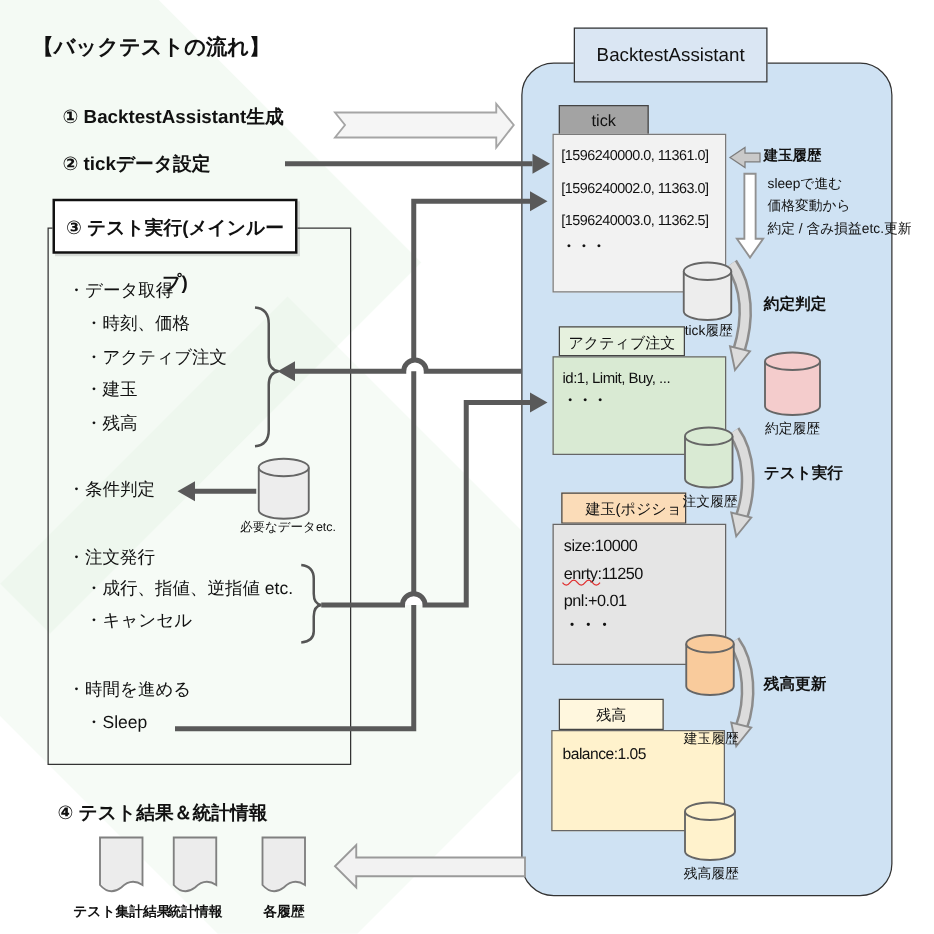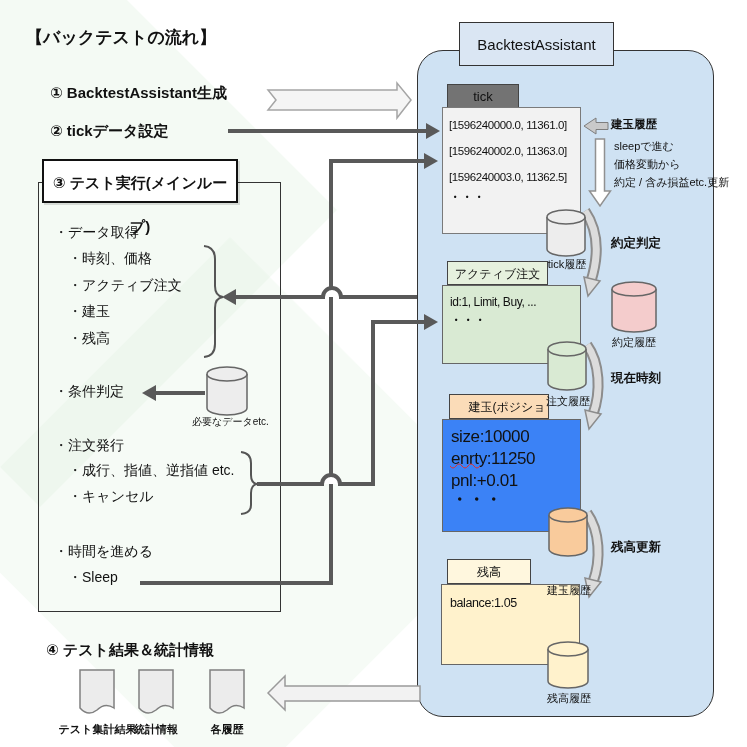--- a/index.html
+++ b/index.html
@@ -49,21 +49,21 @@
 <div class="abs z10 nowrap" style="left:192px;top:415px;font-size:10px;">必要なデータetc.</div>
 
 <div class="abs b z10 nowrap" style="left:46px;top:641px;font-size:15px;">④ テスト結果＆統計情報</div>
 <div class="abs b z10 ctr nowrap" style="left:50px;top:722px;width:95px;font-size:11px;">テスト集計結果</div>
 <div class="abs b z10 ctr nowrap" style="left:128px;top:722px;width:56px;font-size:11px;">統計情報</div>
 <div class="abs b z10 ctr nowrap" style="left:206px;top:722px;width:42px;font-size:11px;">各履歴</div>
 
 <div class="panel" style="left:417px;top:50px;width:297px;height:667px;background:#cfe2f3;border:1.5px solid #333;border-radius:26px;"></div>
 <div class="panel ctr" style="left:459px;top:22px;width:155px;height:44px;background:#dae6f3;border:1.5px solid #333;line-height:44px;font-size:15px;">BacktestAssistant</div>
 
-<div class="panel ctr" style="left:447px;top:84px;width:72px;height:36px;background:#737373;border:1.5px solid #444;line-height:23px;font-size:13px;">tick</div>
+<div class="panel ctr" style="left:447px;top:84px;width:72px;height:36px;background:#a3a3a3;border:1.5px solid #444;line-height:23px;font-size:13px;">tick</div>
 <div class="panel" style="left:442px;top:107px;width:139px;height:127px;background:#f2f2f2;border:1.5px solid #7a7a7a;padding:4px 0 0 6px;font-size:11.5px;">
   <div class="rowline" style="line-height:26px;">[1596240000.0, 11361.0]</div>
   <div class="rowline" style="line-height:26px;">[1596240002.0, 11363.0]</div>
   <div class="rowline" style="line-height:26px;">[1596240003.0, 11362.5]</div>
   <div class="b" style="line-height:15px;font-size:12px;">・・・</div>
 </div>
 <div class="cyl-label" style="left:536px;top:257px;width:62px;">tick履歴</div>
 
 <div class="abs b z10 nowrap" style="left:611px;top:117px;font-size:11.5px;">建玉履歴</div>
 <div class="abs z10 nowrap" style="left:614px;top:139px;font-size:11px;">sleepで進む</div>
@@ -71,24 +71,24 @@
 <div class="abs z10 nowrap" style="left:614px;top:175px;font-size:11px;">約定 / 含み損益etc.更新</div>
 <div class="abs b z10 nowrap" style="left:611px;top:235px;font-size:12.5px;">約定判定</div>
 
 <div class="panel ctr" style="left:447px;top:261px;width:101px;height:24px;background:#e6f1de;border:1.5px solid #444;line-height:24px;font-size:12px;">アクティブ注文</div>
 <div class="panel" style="left:442px;top:285px;width:139px;height:79px;background:#d9ead3;border:1.5px solid #666;padding:6px 0 0 7px;font-size:12px;">
   <div class="rowline" style="line-height:21px;">id:1, Limit, Buy, ...</div>
   <div class="b" style="line-height:15px;">・・・</div>
 </div>
 <div class="cyl-label" style="left:537px;top:394px;width:62px;">注文履歴</div>
 <div class="cyl-label" style="left:603px;top:335px;width:62px;">約定履歴</div>
-<div class="abs b z10 nowrap" style="left:611px;top:370px;font-size:12.5px;">現在時刻</div>
+<div class="abs b z10 nowrap" style="left:611px;top:370px;font-size:12.5px;">テスト実行</div>
 
 <div class="panel ctr" style="left:449px;top:394px;width:100px;height:25px;background:#fbdcb8;border:1.5px solid #444;line-height:25px;font-size:12px;padding-left:16px;">建玉(ポジション)</div>
-<div class="panel" style="left:442px;top:419px;width:139px;height:113px;background:#3b82f6;border:1.5px solid #666;padding:6px 0 0 8px;font-size:17px;">
+<div class="panel" style="left:442px;top:419px;width:139px;height:113px;background:#e5e5e5;border:1.5px solid #666;padding:6px 0 0 8px;font-size:13px;">
   <div class="rowline" style="line-height:22px;">size:10000</div>
   <div class="rowline" style="line-height:22px;">enrty:11250</div>
   <div class="rowline" style="line-height:22px;">pnl:+0.01</div>
   <div class="b" style="line-height:16px;">・・・</div>
 </div>
 <div class="cyl-label" style="left:538px;top:559px;width:62px;margin-top:24px;">建玉履歴</div>
 <div class="abs b z10 nowrap" style="left:611px;top:539px;font-size:12.5px;">残高更新</div>
 
 <div class="panel ctr" style="left:447px;top:559px;width:84px;height:25px;background:#fff7de;border:1.5px solid #444;line-height:25px;font-size:12px;">残高</div>
 <div class="panel" style="left:441px;top:584px;width:139px;height:81px;background:#fff2cc;border:1.5px solid #666;padding:8px 0 0 8px;font-size:12.5px;">

